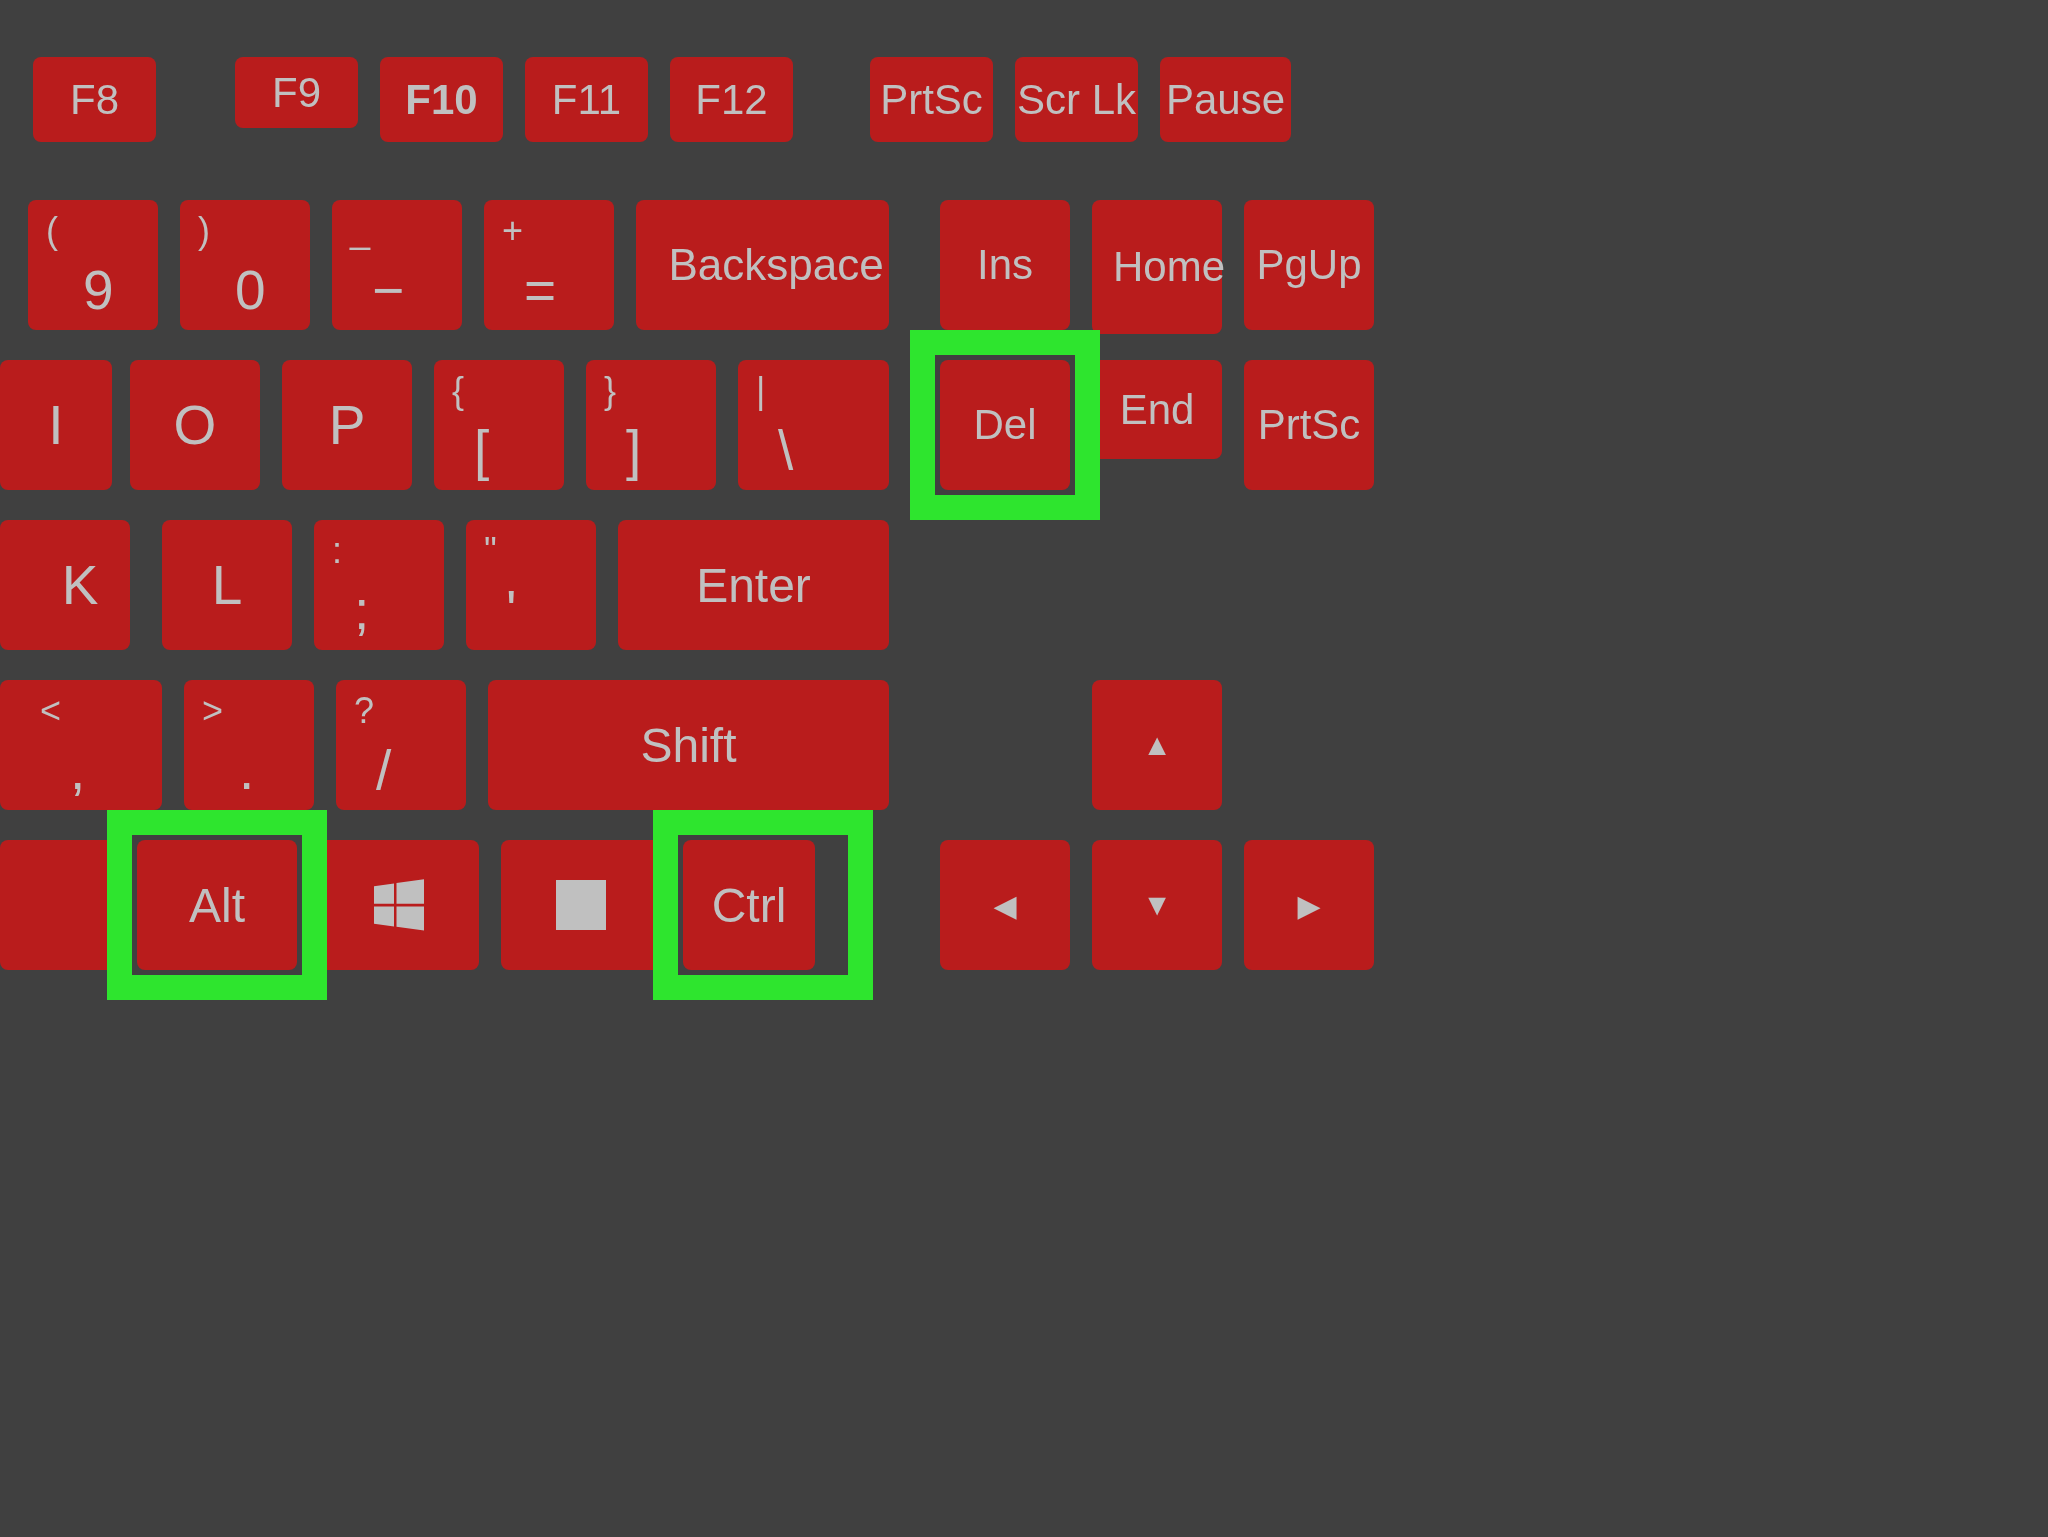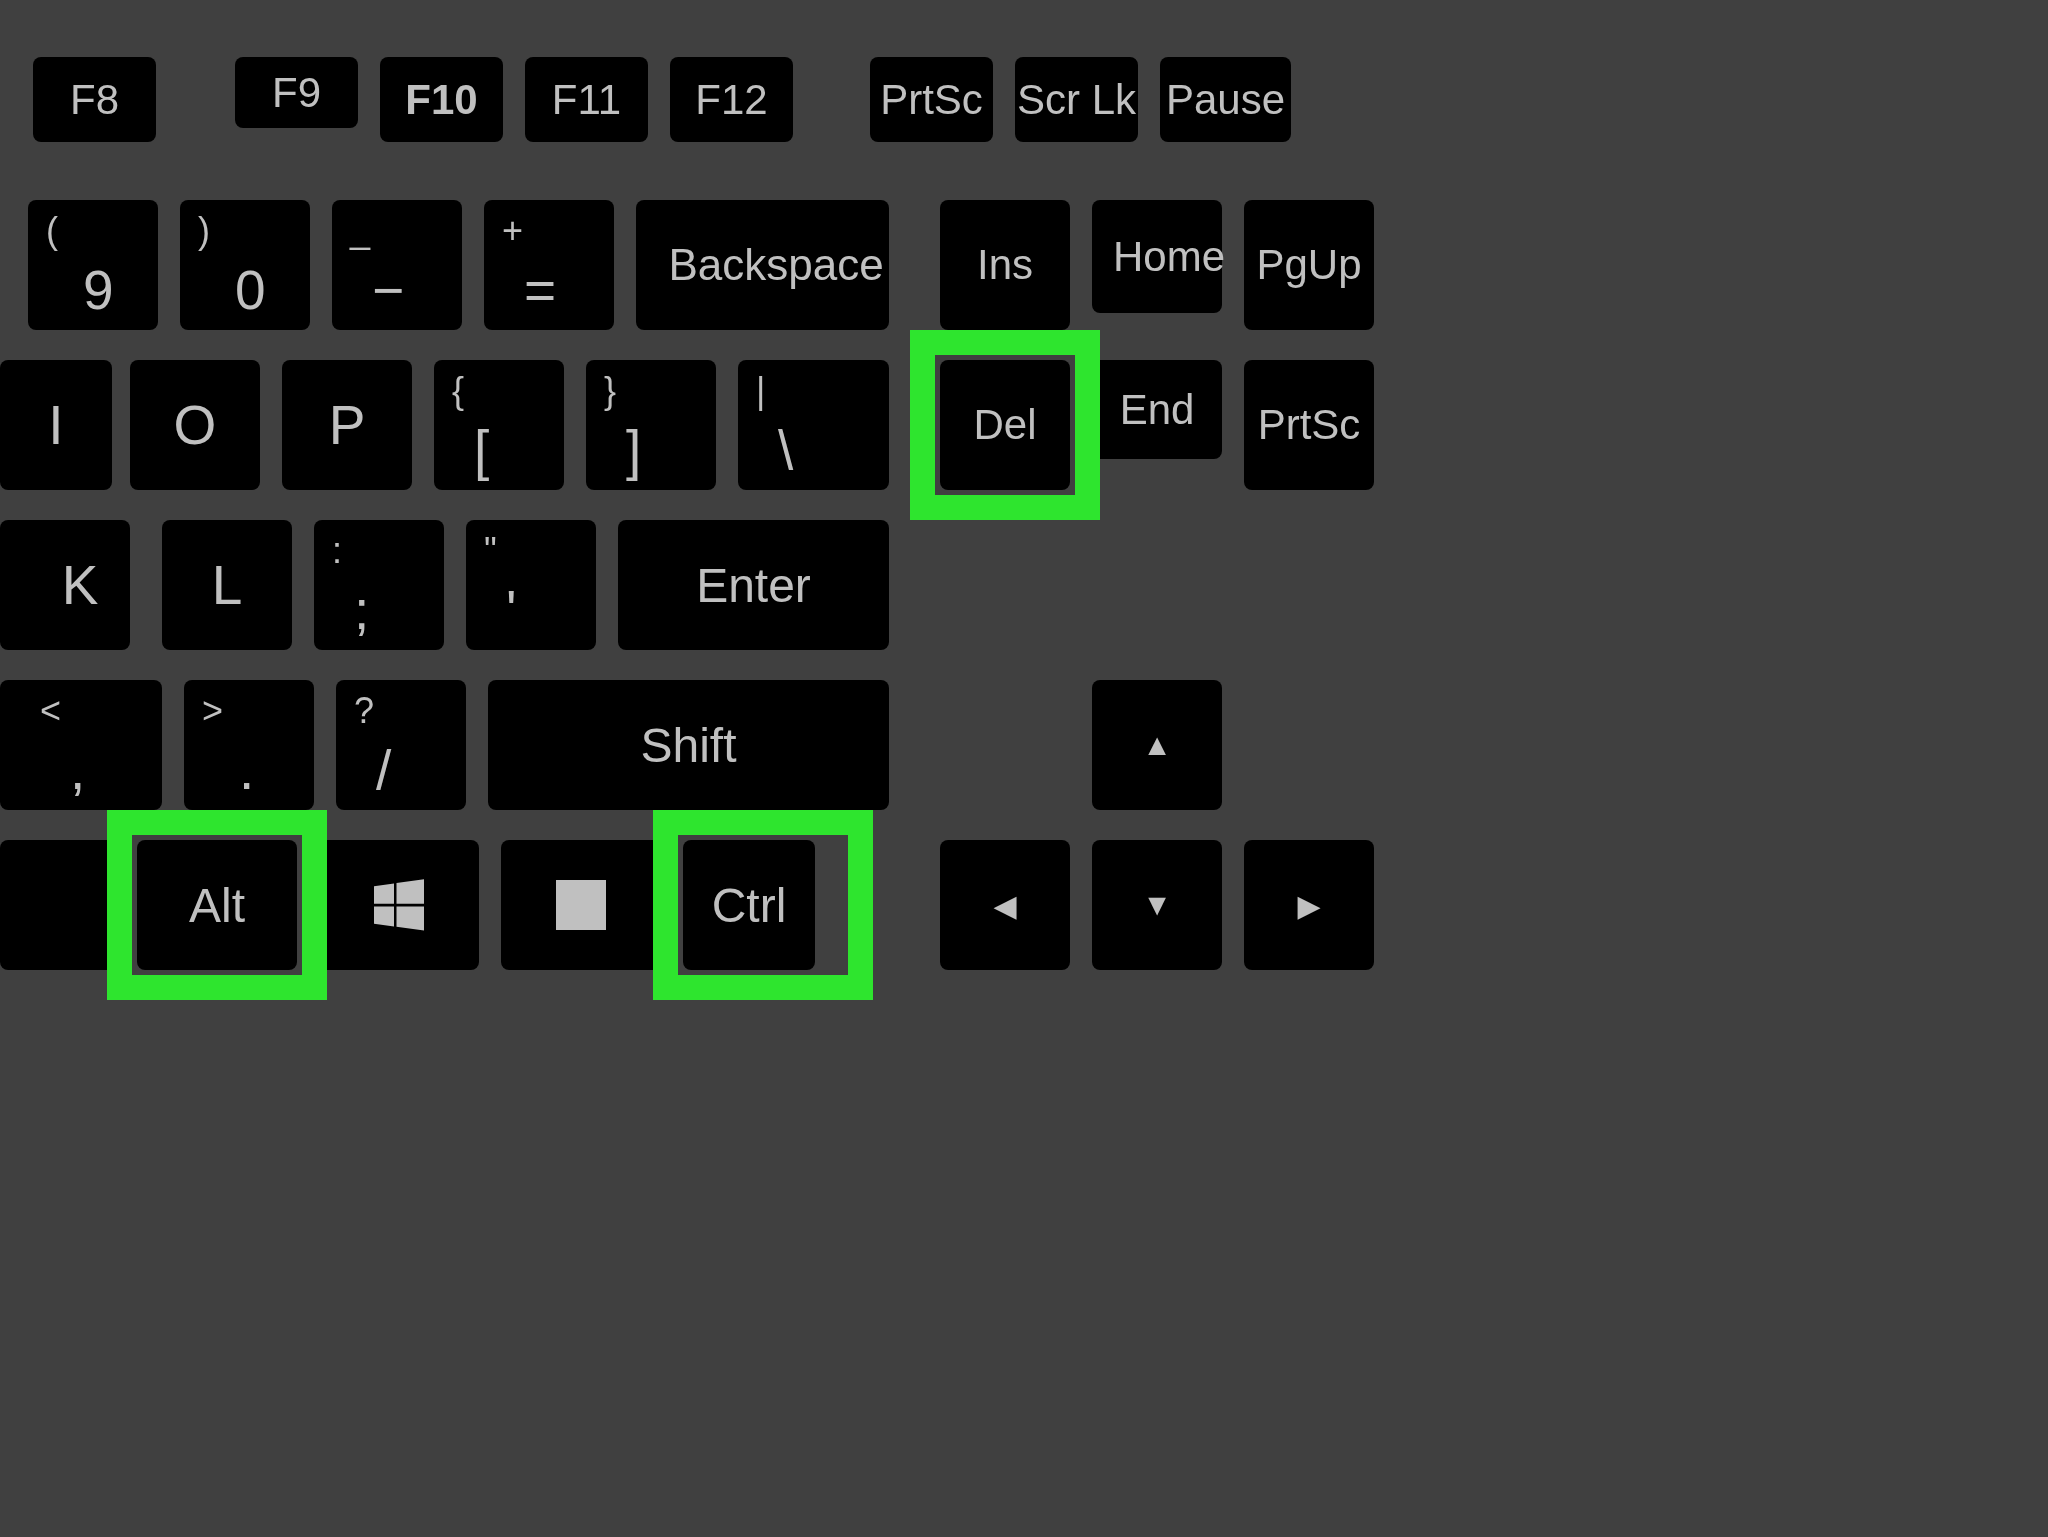--- a/index.html
+++ b/index.html
@@ -6,21 +6,21 @@
   body {
     background: #404040;
     width: 2048px;
     height: 1537px;
     font-family: "Segoe UI", Arial, sans-serif;
     overflow: hidden;
     position: relative;
   }
   .key {
     position: absolute;
-    background: #000000;
+    background: #b91c1c;
     border-radius: 8px;
     color: #c0c0c0;
     display: flex;
     align-items: center;
     justify-content: center;
     font-size: 42px;
     font-weight: 400;
   }
   .key .upper {
     position: absolute;
@@ -97,21 +97,21 @@
 <div class="key" style="left:484px; top:200px; width:130px; height:130px;">
   <span class="upper">+</span>
   <span class="lower-sym">=</span>
 </div>
 <div class="key" style="left:636px; top:200px; width:253px; height:130px; font-size:44px;padding-left:27px;">
     <span>Backspace</span>
   </div>
 <div class="key" style="left:940px; top:200px; width:130px; height:130px;">
     <span>Ins</span>
   </div>
-<div class="key" style="left:1092px; top:200px; width:130px; height:113px;padding-left:24px;">
+<div class="key" style="left:1092px; top:200px; width:130px; height:134px;padding-left:24px;">
     <span>Home</span>
   </div>
 <div class="key" style="left:1244px; top:200px; width:130px; height:130px;">
     <span>PgUp</span>
   </div>
 
 <div class="key" style="left:0px; top:360px; width:112px; height:130px; font-size:55px;">
     <span>I</span>
   </div>
 <div class="key" style="left:130px; top:360px; width:130px; height:130px; font-size:55px;">

